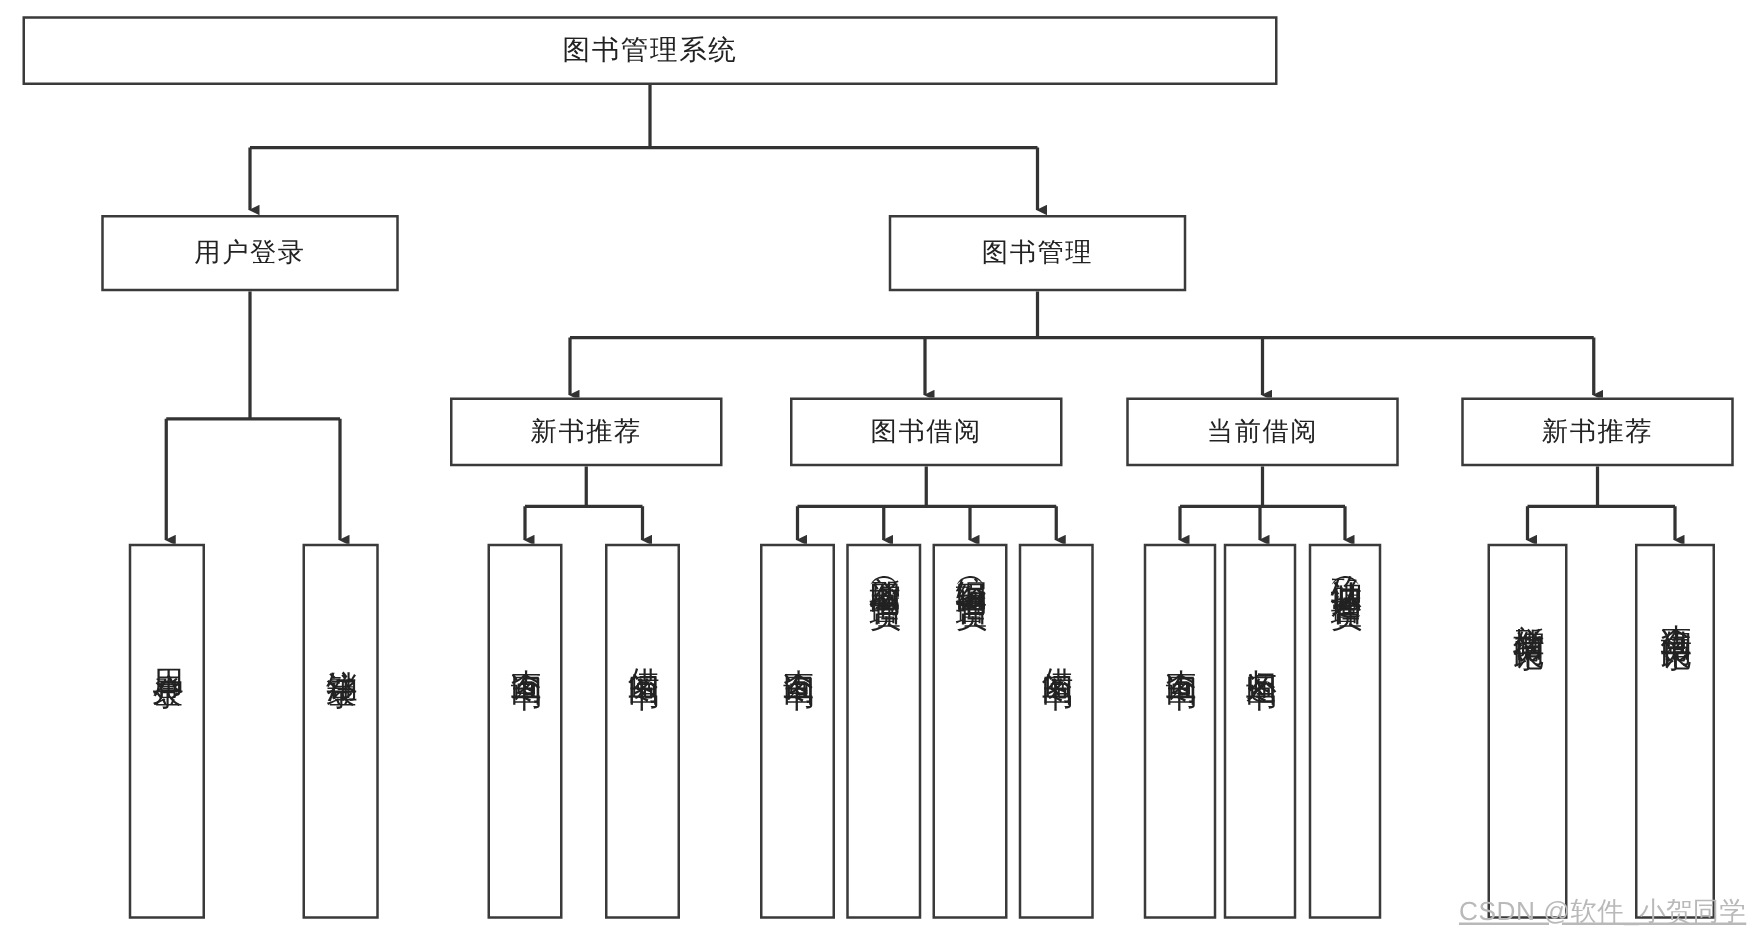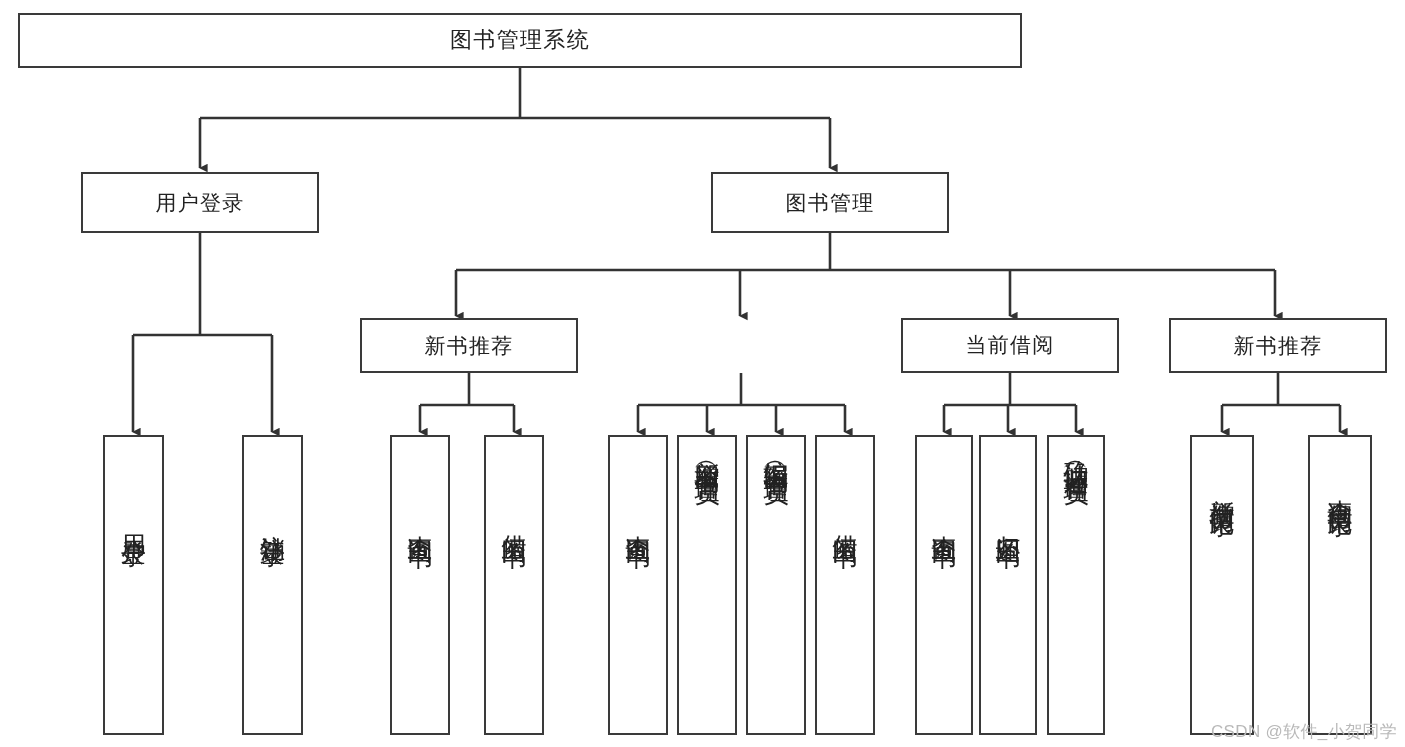--- a/index.html
+++ b/index.html
@@ -58,24 +58,25 @@
     line-height: 1;
     margin: 0 auto;
   }
   .node.vert.tall .label {
     padding-top: 4px;
   }
   #watermark {
     position: absolute;
     right: 8px;
     bottom: 4px;
-    font-size: 17px;
+    font-size: 21px;
     color: #b9b9b9;
     letter-spacing: 0.02em;
     white-space: nowrap;
+    text-decoration: underline;
   }
 </style>
 </head>
 <body>
 
 <div id="canvas">
 
   <svg id="wires" viewBox="0 0 1405 747" xmlns="http://www.w3.org/2000/svg">
     <defs>
       <marker id="arw" markerWidth="10" markerHeight="10" refX="4.2" refY="7.6" orient="auto" markerUnits="userSpaceOnUse">
@@ -133,20 +134,23 @@
   <div class="node horiz" style="left:81px; top:172px; width:238px; height:61px;">
     <span class="label">用户登录</span>
   </div>
   <div class="node horiz" style="left:711px; top:172px; width:238px; height:61px;">
     <span class="label">图书管理</span>
   </div>
 
   <div class="node horiz" style="left:360px; top:318px; width:218px; height:55px;">
     <span class="label">新书推荐</span>
   </div>
+  <div class="node horiz" style="left:632px; top:318px; width:218px; height:55px;">
+    <span class="label">图书借阅</span>
+  </div>
   <div class="node horiz" style="left:901px; top:318px; width:218px; height:55px;font-family:Liberation Serif, serif;">
     <span class="label">当前借阅</span>
   </div>
   <div class="node horiz" style="left:1169px; top:318px; width:218px; height:55px;">
     <span class="label">新书推荐</span>
   </div>
 
   <div class="node vert" style="left:103px; top:435px; width:61px; height:300px; padding-top:78px;">
     <span class="label">用户登录</span>
   </div>

